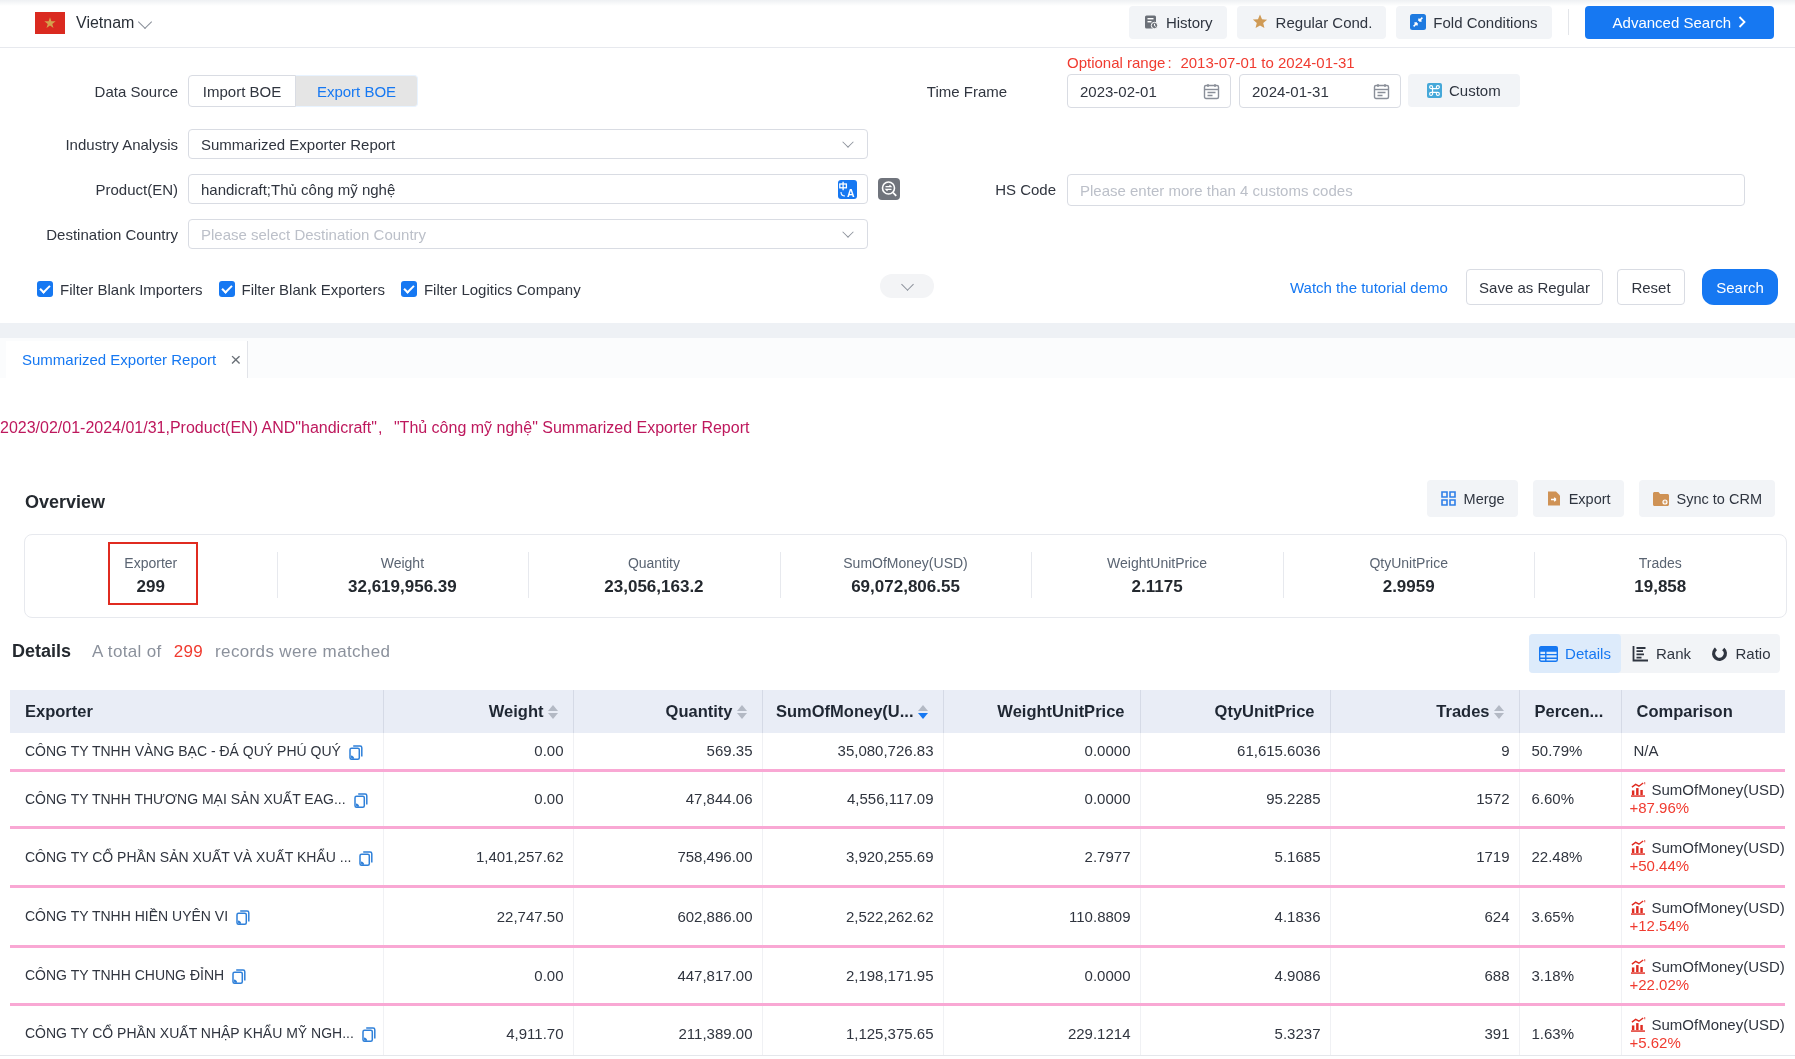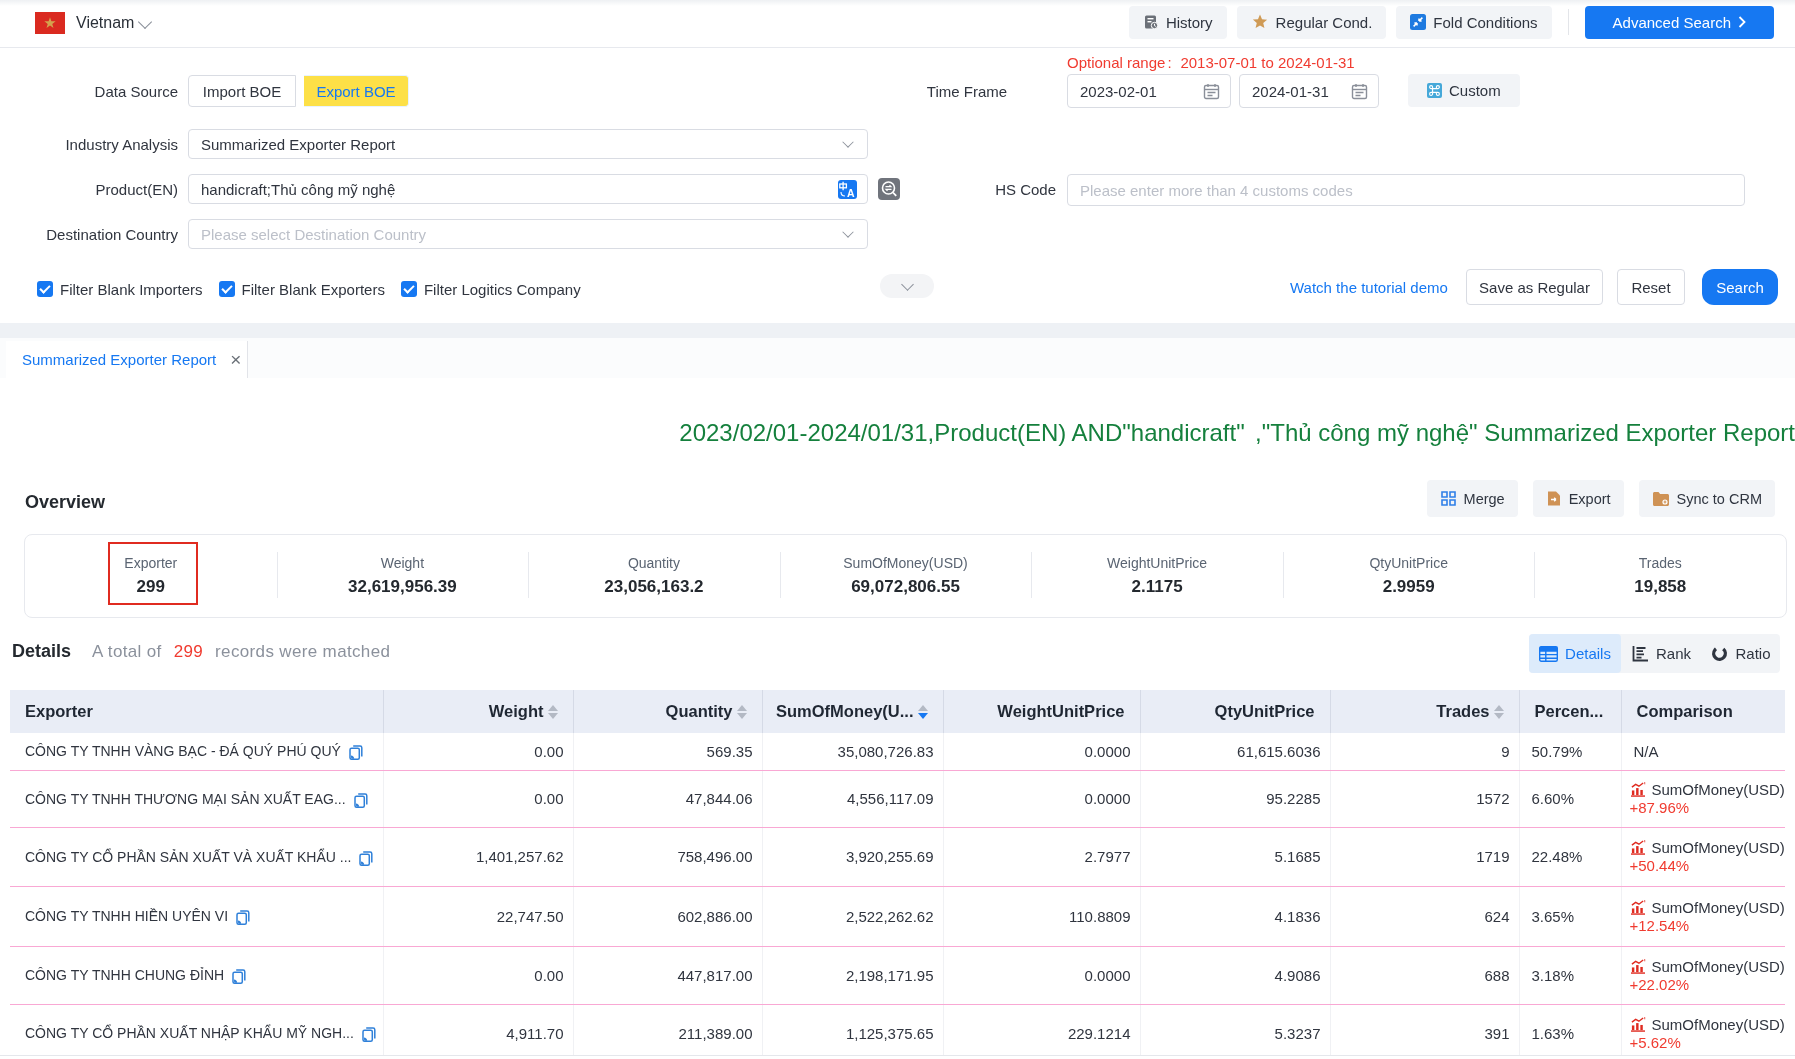--- a/index.html
+++ b/index.html
@@ -16,42 +16,42 @@
 .tbtn { height:33px; background:#f2f4f7; border-radius:4px; display:flex; align-items:center; padding:0 14px; font-size:15px; color:#2f3540; margin-left:10px; }
 .tbtn svg, .tbtn .ticon { margin-right:7px; }
 .tsep { width:1px; height:26px; background:#e3e5e9; margin-left:16px; margin-right:6px; }
 .advbtn { height:33px; background:#1678f2; color:#fff; border-radius:4px; display:flex; align-items:center; padding:0 28px; font-size:15px; margin-left:10px; }
 .advbtn .chv { margin-left:7px; }
 
 .form { position:relative; height:275px; background:#fff; }
 .flabel { position:absolute; left:0; width:178px; text-align:right; font-size:15px; color:#30353f; }
 .seg { position:absolute; left:188px; top:27px; display:flex; height:32px;border-radius:6px; }
 .seg .s1 { width:108px; border:1px solid #d9dce3; border-radius:4px 0 0 4px; background:#fff; display:flex; align-items:center; justify-content:center; font-size:15px; color:#30353f; }
-.seg .s2 { width:105px; border:1px solid #e8f3ff; border-left:none; border-radius:0 4px 4px 0; background:#fde047; display:flex; align-items:center; justify-content:center; font-size:15px; color:#1678f2;margin-left:8px; }
+.seg .s2 { width:122px; border:1px solid #e8f3ff; border-left:none; border-radius:0 4px 4px 0; background:#e5e5e5; display:flex; align-items:center; justify-content:center; font-size:15px; color:#1678f2; }
 .inp { position:absolute; border:1px solid #d9dce3; border-radius:4px; background:#fff; font-size:15px; color:#30353f; display:flex; align-items:center; padding:0 12px; }
 .ph { color:#bcc0c9; }
 .chevdown { width:10px; height:10px; border-right:1.6px solid #8a8f99; border-bottom:1.6px solid #8a8f99; transform:rotate(45deg); }
 .selchev { position:absolute; right:14px; top:50%; margin-top:-7px; }
 .optrange { position:absolute; left:1067px; font-size:15px; color:#f03b30; }
 .cbrow { position:absolute; display:flex; align-items:flex-start; }
 .cb { width:16px; height:16px; background:#1678f2; border-radius:3px; position:relative; margin-right:7px; }
 .cb::after { content:""; position:absolute; left:5px; top:2px; width:4px; height:8px; border-right:2px solid #fff; border-bottom:2px solid #fff; transform:rotate(45deg); }
 .cblabel { font-size:15px; color:#30353f; margin-right:16px; }
 .collapsepill { position:absolute; left:880px; top:226px; width:54px; height:24px; background:#f3f4f6; border-radius:12px; display:flex; align-items:center; justify-content:center; }
 .linkblue { position:absolute; font-size:15px; color:#1678f2; }
 .wbtn { position:absolute; height:36px; border:1px solid #d9dce3; border-radius:4px; background:#fff; font-size:15px; color:#30353f; display:flex; align-items:center; justify-content:center; }
 .bluebtn { position:absolute; height:36px; border-radius:12px; background:#1678f2; font-size:15px; color:#fff; display:flex; align-items:center; justify-content:center; }
 
 .tabstrip { height:15px; background:#eef1f5; }
 .tabrow { height:40px; background:#fbfcfd; position:relative; }
 .tab { position:absolute; left:6px; top:3px; width:242px; height:37px; background:#fff; border-right:1px solid #e2e4e9; display:flex; align-items:center; padding-left:16px; font-size:15px; color:#1678f2; }
 .tabx { margin-left:14px; color:#6b7178; font-size:19px; font-weight:normal; }
 
 .content { position:relative; height:681px; background:#fff; }
-.rtitle { position:absolute; top:41px; left:0; width:100%; text-align:right; font-size:24px; color:#15803d; }
+.rtitle { position:absolute; top:41px; left:0; width:100%; text-align:left; font-size:16px; color:#be185d; }
 .ovh { position:absolute; top:114px; left:25px; font-size:18px; font-weight:bold; color:#24292f; }
 .ovbtns { position:absolute; top:102px; right:20px; display:flex; }
 .ovbtn { height:37px; background:#f2f4f7; border-radius:4px; display:flex; align-items:center; padding:0 13px; font-size:14.5px; color:#2f3540; margin-left:15px; }
 .ovbtn svg { margin-right:7px; }
 .statsbox { position:absolute; top:156px; left:24px; width:1763px; height:84px; border:1px solid #e7e9ee; border-radius:8px; display:flex; }
 .stat { flex:1; position:relative; display:flex; flex-direction:column; align-items:center; justify-content:center; }
 .stat + .stat::before { content:""; position:absolute; left:0; top:17px; bottom:19px; width:1px; background:#e7e9ee; }
 .stat .lbl { font-size:14px; color:#5a6472; margin-bottom:6px; }
 .stat .val { font-size:17px; font-weight:bold; color:#24292f; }
 .redbox { position:absolute; left:83px; top:7px; width:90px; height:63px; border:2px solid #e02b20; }
@@ -63,21 +63,21 @@
 .vseg.w1{width:92px}.vseg.w2{width:81px}.vseg.w3{width:78px}
 .vseg.active { background:#ddebfb; color:#1678f2; border-radius:4px; }
 .vseg svg { margin-right:7px; }
 
 .tbl { position:absolute; top:312px; left:10px; width:1775px; border-collapse:collapse; table-layout:fixed; font-size:15px; }
 .tbl col.c1{width:373px}.tbl col.c2{width:190px}.tbl col.c3{width:189px}.tbl col.c4{width:181px}.tbl col.c5{width:197px}.tbl col.c6{width:190px}.tbl col.c7{width:189px}.tbl col.c8{width:102px}.tbl col.c9{width:164px}
 .tbl th { background:#e9edf6; height:43px; font-weight:bold; font-size:16.5px; color:#1f2733; border-right:1px solid #d5dae6; padding:0 15px; }
 .tbl th:last-child { border-right:none; }
 .tbl th .thr { display:flex; align-items:center; justify-content:flex-end; }
 .tbl th .thl { display:flex; align-items:center; justify-content:flex-start; }
-.tbl td { border-right:1px solid #f0f1f4; border-bottom:1px solid #f9a8d4; padding:0 12px; color:#30353f; vertical-align:middle; }
+.tbl td { border-right:1px solid #f0f1f4; border-bottom:3px solid #f9a8d4; padding:0 12px; color:#30353f; vertical-align:middle; }
 .tbl td.num { padding-right:9px; }
 .tbl td:first-child { padding-left:15px; }
 .tbl td:last-child { border-right:none; }
 .tbl tr.r1 td { height:37px; }
 .tbl tr.rn td { height:58px; }
 .tbl tr.h57 td { height:57px; }
 .tbl tr.h59 td { height:59px; }
 .tbl tr.h60 td { height:60px; }
 .tbl td.num { text-align:right; }
 .name { display:flex; align-items:center; white-space:nowrap; font-size:14px; }
@@ -168,21 +168,21 @@
       <div class="chevdown" style="width:9px;height:9px;margin-top:-3px;"></div>
     </div>
   <div class="optrange" style="top:6px;">Optional range<span style="display:inline-block;width:15px;text-indent:2px;">:</span>2013-07-01 to 2024-01-31</div>
   <div class="flabel" style="left:878px; width:178px; top:35px;text-align:center;">Time Frame</div>
   <div class="inp" style="left:1067px; top:26px; width:164px; height:34px;">2023-02-01<svg style="position:absolute; right:10px; top:8px;" width="17" height="17" viewBox="0 0 17 17">
         <rect x="1.5" y="2.5" width="14" height="13" rx="1.5" fill="none" stroke="#8a8f99" stroke-width="1.4"></rect>
         <path d="M1.5 6.5h14" stroke="#8a8f99" stroke-width="1.4"></path>
         <path d="M5 1v3M12 1v3" stroke="#8a8f99" stroke-width="1.4"></path>
         <path d="M4.5 9.5h8M4.5 12.5h5" stroke="#8a8f99" stroke-width="1.3"></path>
       </svg></div>
-  <div class="inp" style="left:1239px; top:26px; width:140px; height:34px;">2024-01-31<svg style="position:absolute; right:10px; top:8px;" width="17" height="17" viewBox="0 0 17 17">
+  <div class="inp" style="left:1239px; top:26px; width:162px; height:34px;">2024-01-31<svg style="position:absolute; right:10px; top:8px;" width="17" height="17" viewBox="0 0 17 17">
         <rect x="1.5" y="2.5" width="14" height="13" rx="1.5" fill="none" stroke="#8a8f99" stroke-width="1.4"></rect>
         <path d="M1.5 6.5h14" stroke="#8a8f99" stroke-width="1.4"></path>
         <path d="M5 1v3M12 1v3" stroke="#8a8f99" stroke-width="1.4"></path>
         <path d="M4.5 9.5h8M4.5 12.5h5" stroke="#8a8f99" stroke-width="1.3"></path>
       </svg></div>
   <div class="tbtn" style="position:absolute; left:1408px; top:26px; margin:0; height:33px; padding:0 19px;"><svg width="15" height="15" viewBox="0 0 15 15" style="margin-right:7px;">
         <rect width="15" height="15" rx="2" fill="#45a8d9"></rect>
         <path d="M5.6 5.6V4.1a1.5 1.5 0 1 0-1.5 1.5h1.5zm0 0h3.8m-3.8 0v3.8m3.8-3.8V4.1a1.5 1.5 0 1 1 1.5 1.5H9.4zm0 3.8h1.5a1.5 1.5 0 1 1-1.5 1.5V9.4zm0 0H5.6m0 0H4.1a1.5 1.5 0 1 0 1.5 1.5V9.4z" stroke="#fff" stroke-width="1.1" fill="none"></path>
       </svg>Custom</div>
   <div class="flabel" style="left:878px; width:178px; top:133px;">HS Code</div>

